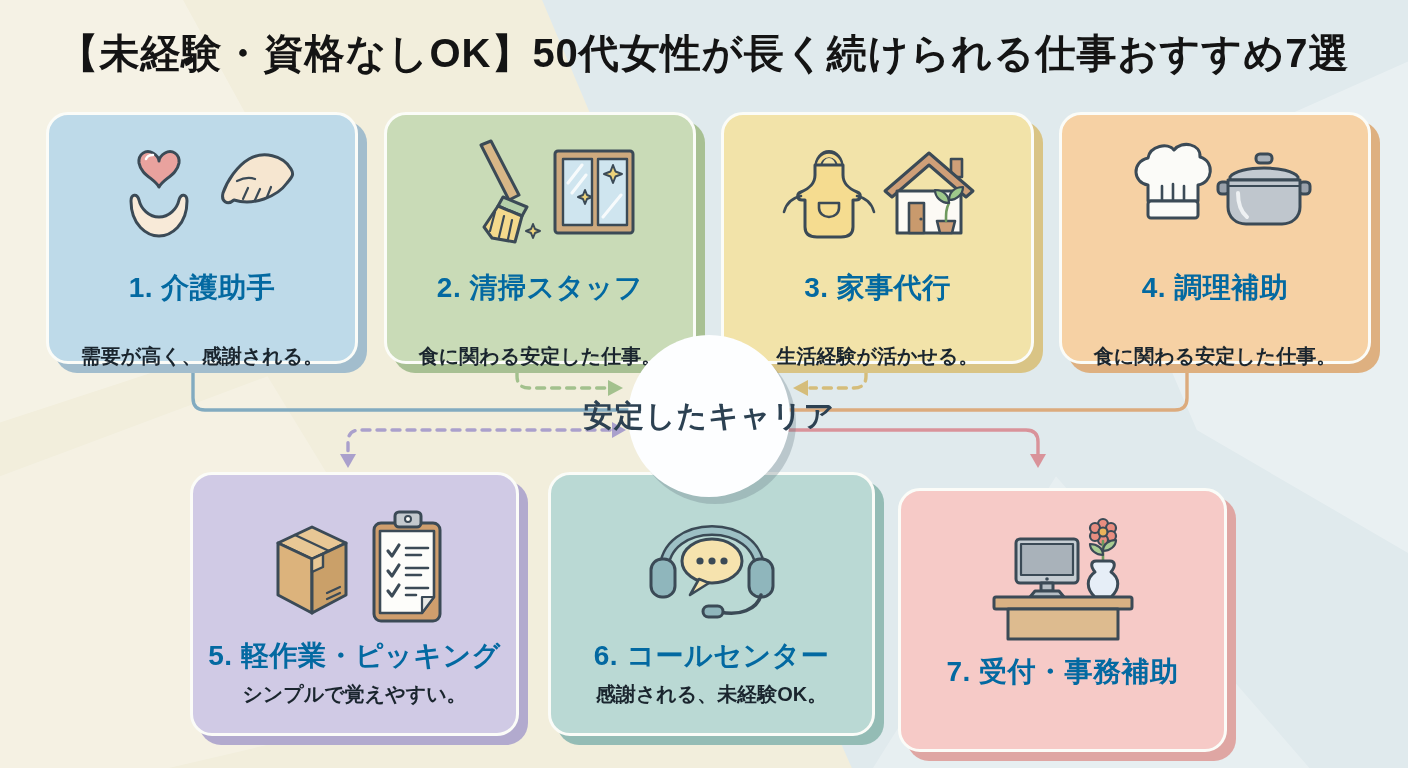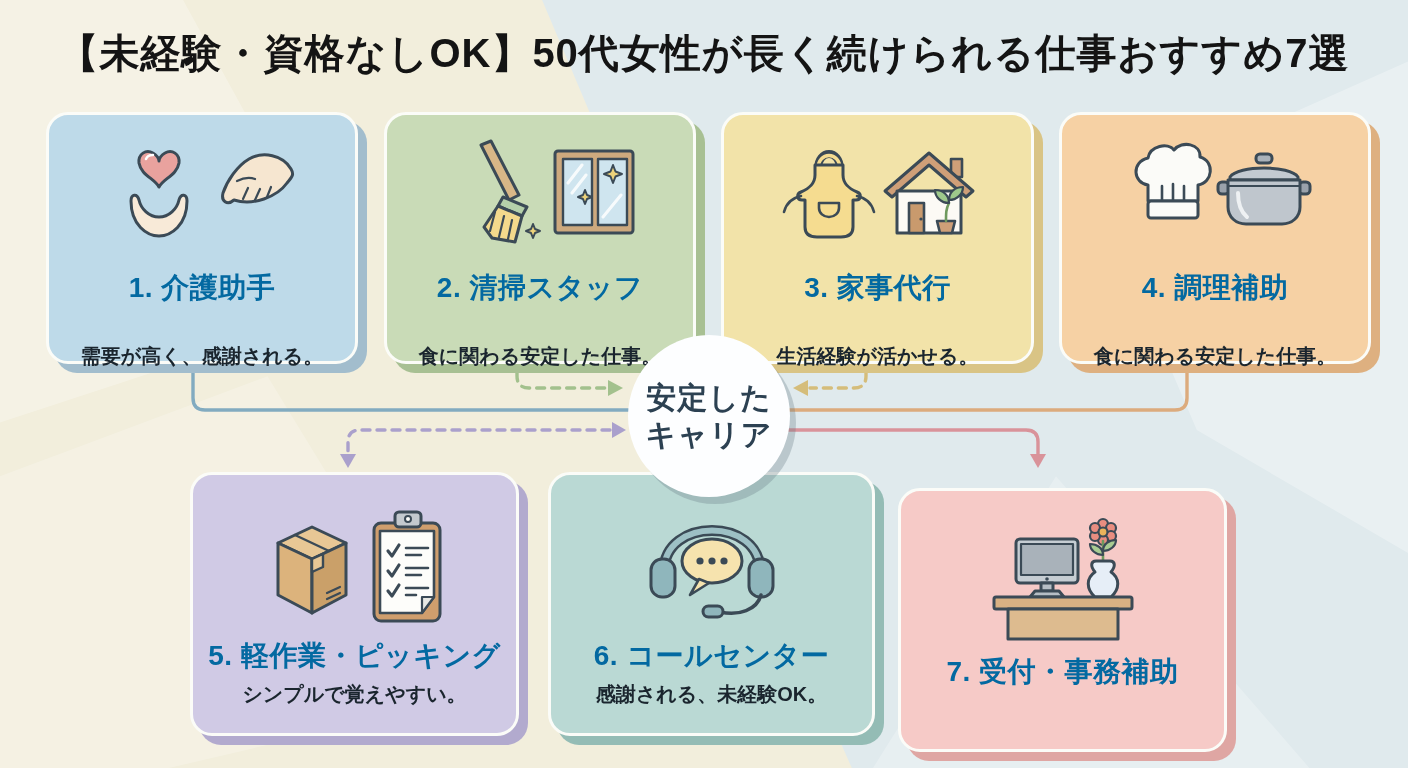--- a/index.html
+++ b/index.html
@@ -45,21 +45,21 @@
   .row1 .card-title{top:154px;}
   .row1 .card-sub{top:196px;margin-top:32px;}
   .row2 .card-title{top:162px;}
   .row2 .card-sub{top:206px;}
 
   .center-circle{
     position:absolute;left:628px;top:335px;width:162px;height:162px;z-index:3;
     background:#fdfeff;border:4px solid #44596а;border-radius:50%;
     border-color:#44596a;
     box-shadow:6px 7px 0 rgba(100,118,130,.30);
-    display:flex;flex-direction:column;align-items:center;justify-content:center;
+    display:flex;flex-direction:row;align-items:center;justify-content:center;
   }
   .center-circle span{
     font-size:30px;font-weight:800;color:#2c4152;line-height:1.25;letter-spacing:1px;white-space:nowrap;
   }
   svg .ln{stroke:#3b4a56;stroke-width:3;stroke-linecap:round;stroke-linejoin:round;}
 </style>
 </head>
 <body>
 
 <div class="stage" style="--bg-cream: #f2eedc; --bg-blue: #e0eaed; --c-blue: #82abc0; --c-green: #a3c18d; --c-tan: #d5bd7a; --c-orange: #dcab7d; --c-purple: #aaa0cc; --c-pink: #d9939a;">

